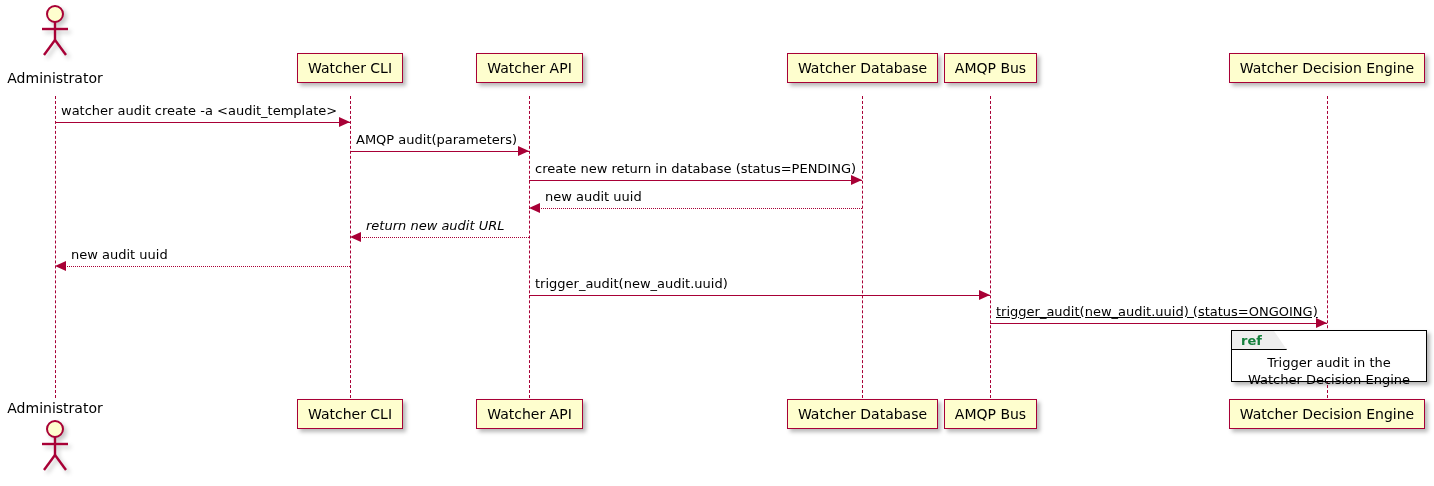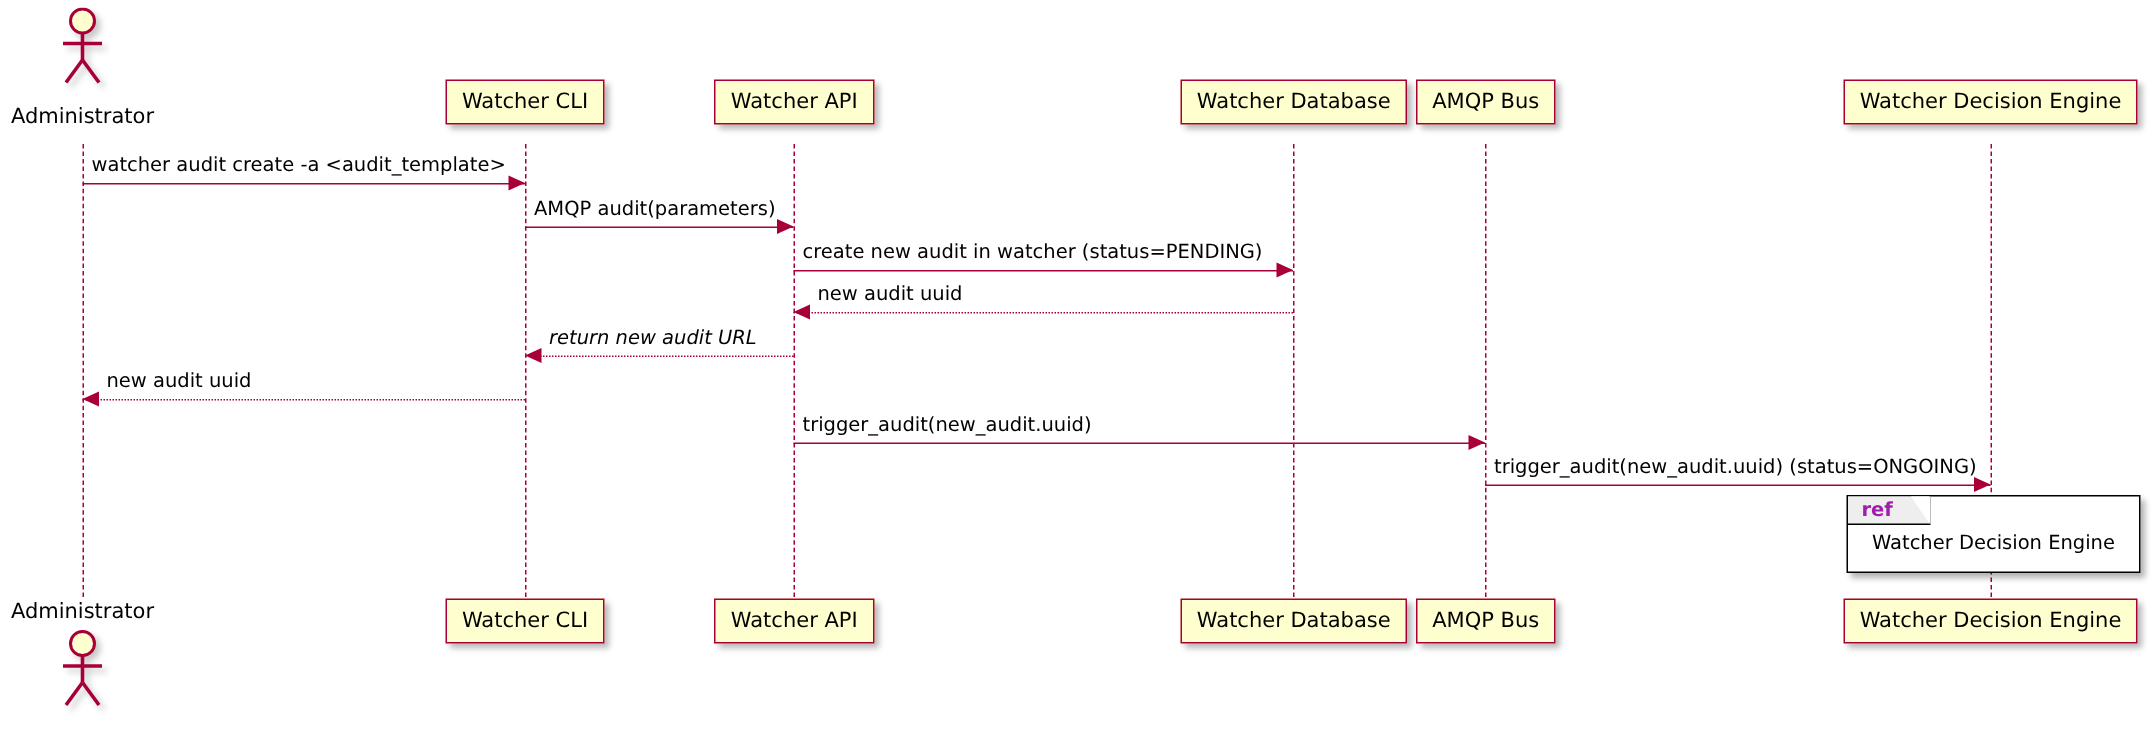--- a/index.html
+++ b/index.html
@@ -94,21 +94,21 @@
   }
   .refbox .reftab {
     position: absolute;
     left: 0; top: 0;
     height: 19px;
     background: #EEEEEE;
     border-right: 1.6px solid #000000;
     border-bottom: 1.6px solid #000000;
     font-size: 13px;
     font-weight: bold;
-    color: #a21caf;
+    color: #15803d;
     padding: 0 24px 0 9px;
     line-height: 19px;
     box-sizing: border-box;
   }
   .refbox .reftab::after {
     content: "";
     position: absolute;
     right: -1px;
     top: 0;
     width: 0; height: 0;
@@ -194,21 +194,21 @@
       <div class="label" style="left: 6px;">watcher audit create -a &lt;audit_template&gt;</div>
     </div>
     <div class="msg" style="left: 350px; top: 151px; width: 179px;">
       <div class="shaft" style="width: 179px;"></div>
       <div class="arrowhead right" style="left: 168px;"></div>
       <div class="label" style="left: 6px;">AMQP audit(parameters)</div>
     </div>
     <div class="msg" style="left: 529px; top: 180px; width: 333px;">
       <div class="shaft" style="width: 333px;"></div>
       <div class="arrowhead right" style="left: 322px;"></div>
-      <div class="label" style="left: 6px;">create new audit in watcher (status=PENDING)</div>
+      <div class="label" style="left: 6px;">create new return in database (status=PENDING)</div>
     </div>
     <div class="msg" style="left: 529px; top: 208px; width: 333px;">
       <div class="shaft dotted" style="width: 333px;"></div>
       <div class="arrowhead left" style="left: 0px;"></div>
       <div class="label" style="left: 16px;">new audit uuid</div>
     </div>
     <div class="msg" style="left: 350px; top: 237px; width: 179px;">
       <div class="shaft dotted" style="width: 179px;"></div>
       <div class="arrowhead left" style="left: 0px;"></div>
       <div class="label" style="left: 16px; font-style: italic;">return new audit URL</div>
@@ -219,21 +219,22 @@
       <div class="label" style="left: 16px;">new audit uuid</div>
     </div>
     <div class="msg" style="left: 529px; top: 295px; width: 461px;">
       <div class="shaft" style="width: 461px;"></div>
       <div class="arrowhead right" style="left: 450px;"></div>
       <div class="label" style="left: 6px;">trigger_audit(new_audit.uuid)</div>
     </div>
     <div class="msg" style="left: 990px; top: 323px; width: 337px;">
       <div class="shaft" style="width: 337px;"></div>
       <div class="arrowhead right" style="left: 326px;"></div>
-      <div class="label" style="left: 6px;">trigger_audit(new_audit.uuid) (status=ONGOING)</div>
+      <div class="label" style="left: 6px; text-decoration: underline;">trigger_audit(new_audit.uuid) (status=ONGOING)</div>
     </div>
     <div class="refbox" style="left: 1231px; top: 330px; width: 196px; height: 52px;">
       <div class="reftab">ref</div>
       <div class="refbody">
+        <span class="rl">Trigger audit in the</span>
         <span class="rl">Watcher Decision Engine</span>
       </div>
     </div>
   </div>
 
 </body></html>

